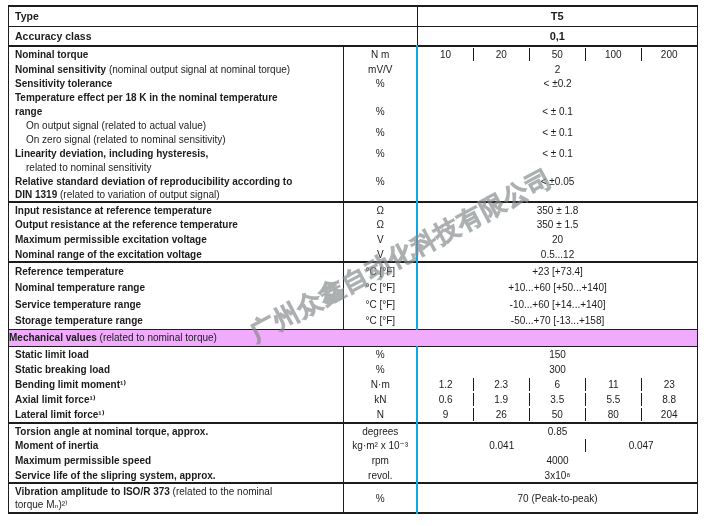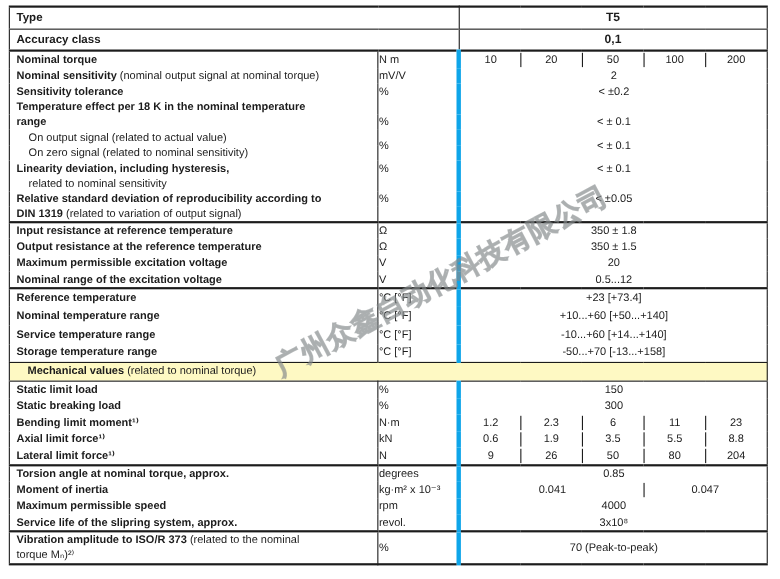--- a/index.html
+++ b/index.html
@@ -36,34 +36,34 @@
     z-index:2;
   }
   table.spec{border:1px solid #1c1c1c;border-top:2px solid #1c1c1c;border-bottom:2px solid #1c1c1c;}
   col.c-label{width:335px;}
   col.c-unit{width:73px;}
   col.c-val{width:56px;}
   td{padding:0;vertical-align:middle;overflow:visible;}
   td.lbl{padding-left:6px;text-align:left;white-space:nowrap;}
   td.lbl-ind{padding-left:17px;text-align:left;white-space:nowrap;}
   .b{font-weight:700;}
-  td.unit{text-align:left;border-left:1px solid #1c1c1c;border-right:4px solid #0ea5e9;}
+  td.unit{text-align:center;border-left:1px solid #1c1c1c;border-right:2px solid #0ea5e9;}
   td.vspan{text-align:center;}
   td.val{text-align:center;position:relative;}
   td.val.sep::before{
     content:"";position:absolute;left:0;top:1px;bottom:1px;width:1px;background:#1c1c1c;
   }
   tr.rule td{border-top:2px solid #1c1c1c;margin-top:32px;}
   tr.thinrule td{border-top:1px solid #1c1c1c;}
   td.hdr-lbl{padding-left:6px;font-weight:700;font-size:10.5px;border-right:1px solid #1c1c1c;}
   td.hdr-val{text-align:center;font-weight:700;font-size:11px;}
   td.banner{
-    background:#fef9c3;
+    background:#f0abfc;
     border-top:1px solid #1c1c1c;border-bottom:1px solid #1c1c1c;
-    padding-left:16px;white-space:nowrap;
+    padding-left:0;white-space:nowrap;
   }
   .two-line{line-height:13px;}
 </style>
 </head>
 <body>
 
 <div class="page">
 
   <div class="watermark">广州众鑫自动化科技有限公司</div>
 

